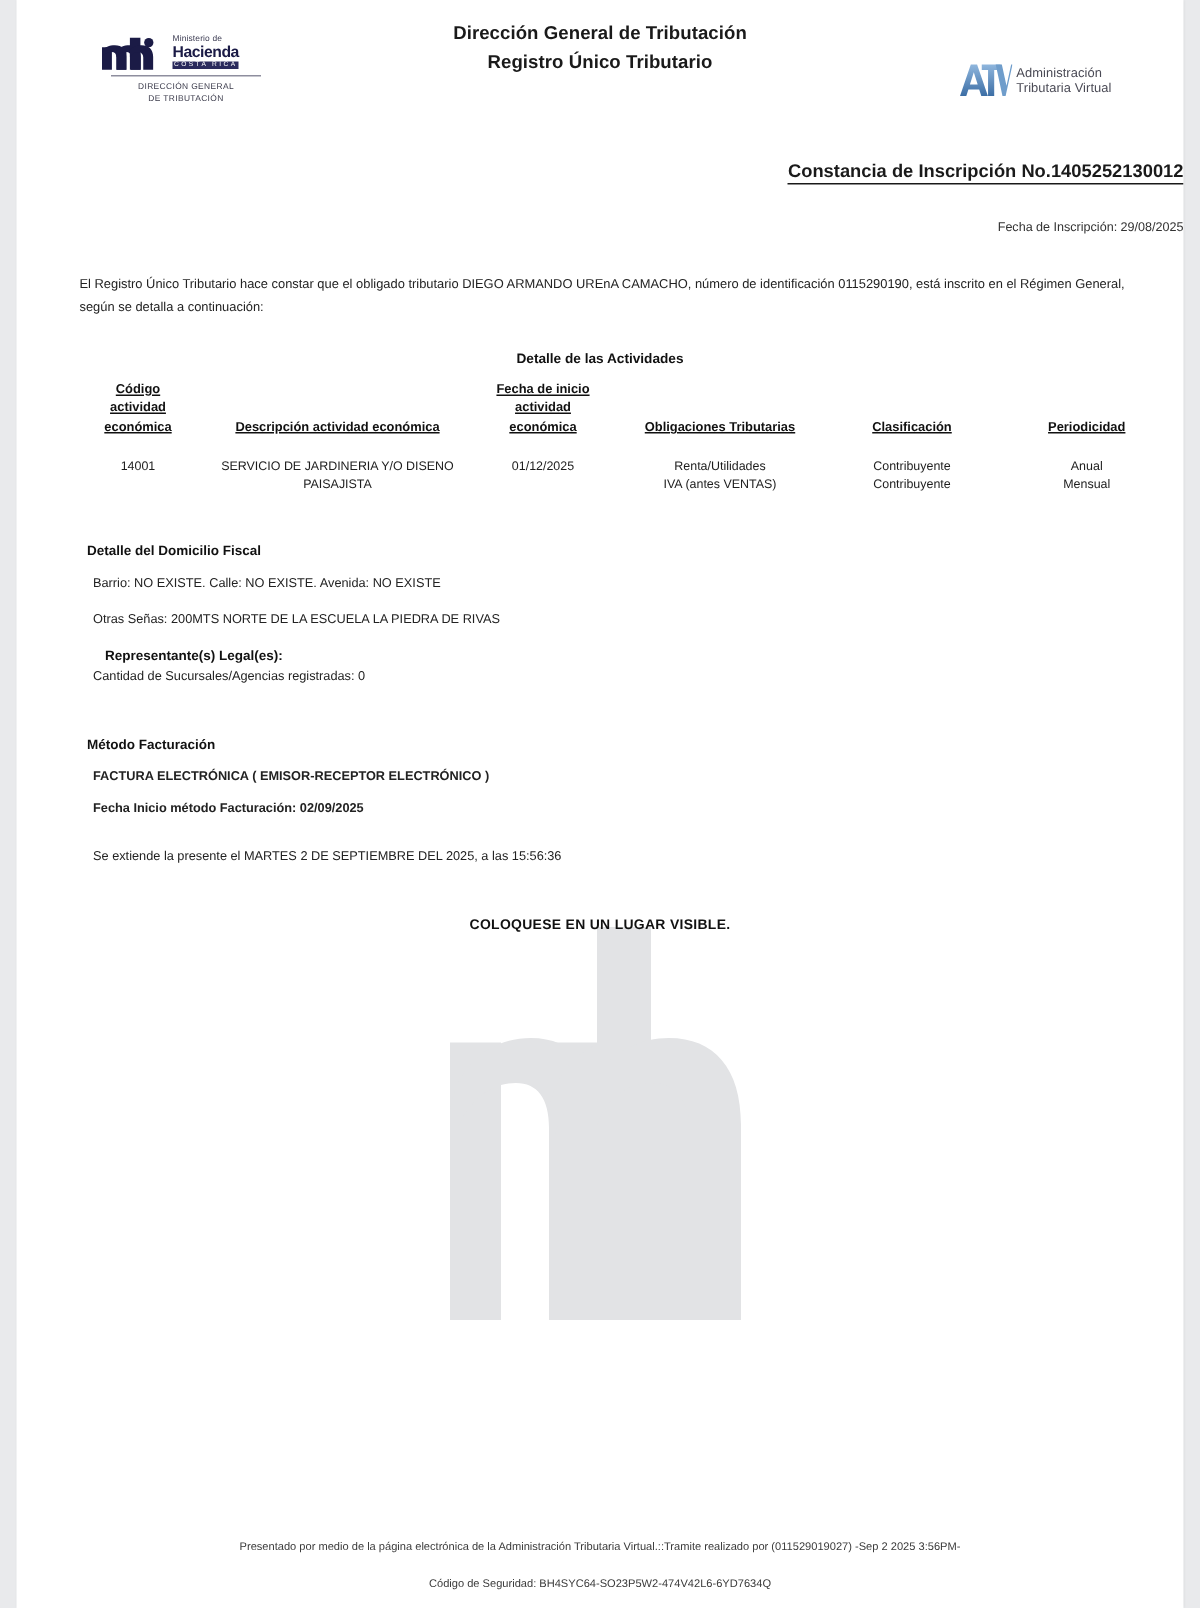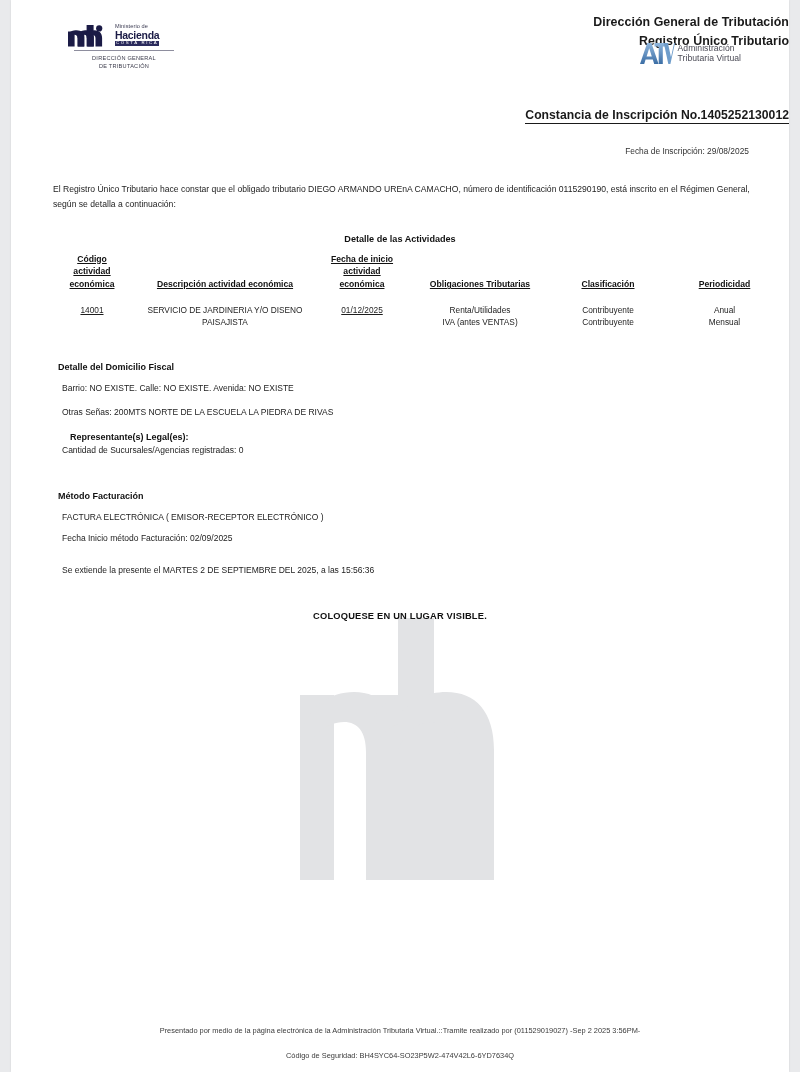--- a/index.html
+++ b/index.html
@@ -70,37 +70,37 @@
   .logo-atv {
     position: absolute; right: 48px; top: 40px;
     display: flex; align-items: center; gap: 3px;
   }
   .atv-mark { line-height: 0; }
   .atv-text { line-height: 1.18; }
   .atv-text div { font-size: 8.6px; color: #4a4a55; letter-spacing: .05px; }
 
   .title-block {
     padding-top: 13px;
-    text-align: right;
+    text-align: center;
   }
   .title-line {
     font-size: 12.4px; font-weight: bold; color: #1a1a1a;
     line-height: 1.52; letter-spacing: .05px;
   }
   .constancia {
     margin-top: 19px; text-align: right;
   }
   .constancia span {
     font-size: 12.2px; font-weight: bold; color: #1a1a1a;
     border-bottom: 1.3px solid #1a1a1a; padding-bottom: 1px;
     letter-spacing: .02px;
   }
 
   .fecha-insc {
-    margin-top: 23px; padding-right: 40px;
+    margin-top: 23px; 
     text-align: right;
     font-size: 8.4px; color: #333;
   }
 
   
   .intro {
     margin: 26px 36px 0 42px;
     font-size: 8.6px; color: #232323;
     line-height: 1.78; text-align: left;
   }
@@ -117,21 +117,21 @@
   table.act th {
     font-size: 8.6px; font-weight: bold; color: #111;
     text-align: center; vertical-align: bottom;
     line-height: 1.48; padding: 0 2px 0 2px; text-decoration: underline;
   }
   table.act td {
     font-size: 8.3px; color: #1d1d1d;
     text-align: center; vertical-align: top;
     line-height: 1.45; padding: 13px 4px 0 4px;
   }
-  td.code, td.fecha { padding-top: 20px; text-decoration: underline; }
+  td.code, td.fecha { padding-top: 20px; }
   .col-code { width: 88px; }
   .col-desc { width: 178px; }
   .col-fecha { width: 96px; }
   .col-oblig { width: 140px; }
   .col-clas  { width: 116px; }
   .col-per   { width: 117px; }
 
   
   .section { margin-left: 47px; }
   .sec-head {
@@ -139,21 +139,21 @@
     margin-top: 34px; margin-bottom: 10px;
   }
   .sec-head.tight { margin-top: 14px; margin-bottom: 2px; padding-left: 12px; }
   .line {
     font-size: 8.5px; color: #222;
     line-height: 1.5; margin: 0 0 11px 4px;
   }
   .line.nogap { margin-bottom: 0; }
 
   .fact-block { margin-top: 10px; }
-  .fact-block .line { margin-bottom: 8px; }
+  .fact-block .line { margin-bottom: 8px; font-weight: bold; }
 
   .extiende {
     margin-top: 20px; margin-left: 4px;
     font-size: 8.5px; color: #222;
   }
 
   .coloquese {
     margin-top: 36px; text-align: center;
     font-size: 9.3px; font-weight: bold; color: #111;
     letter-spacing: .2px;

